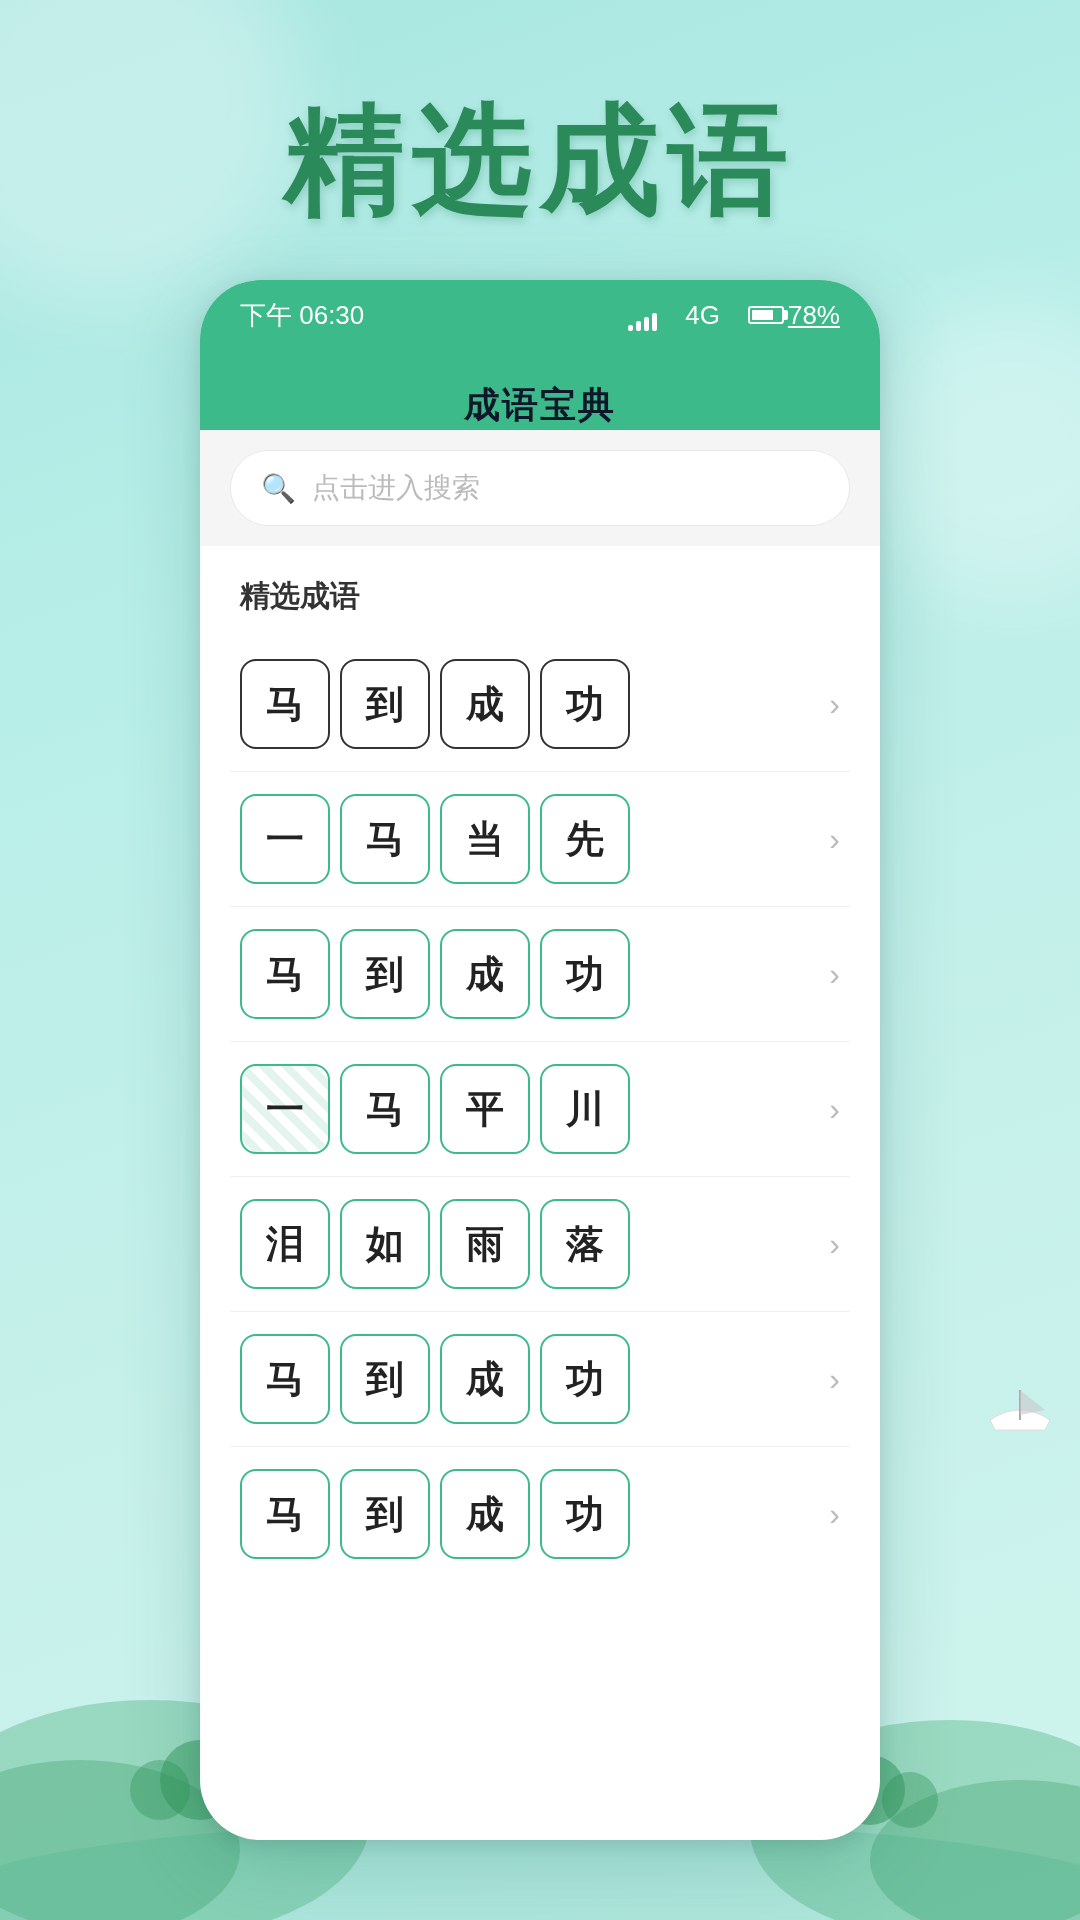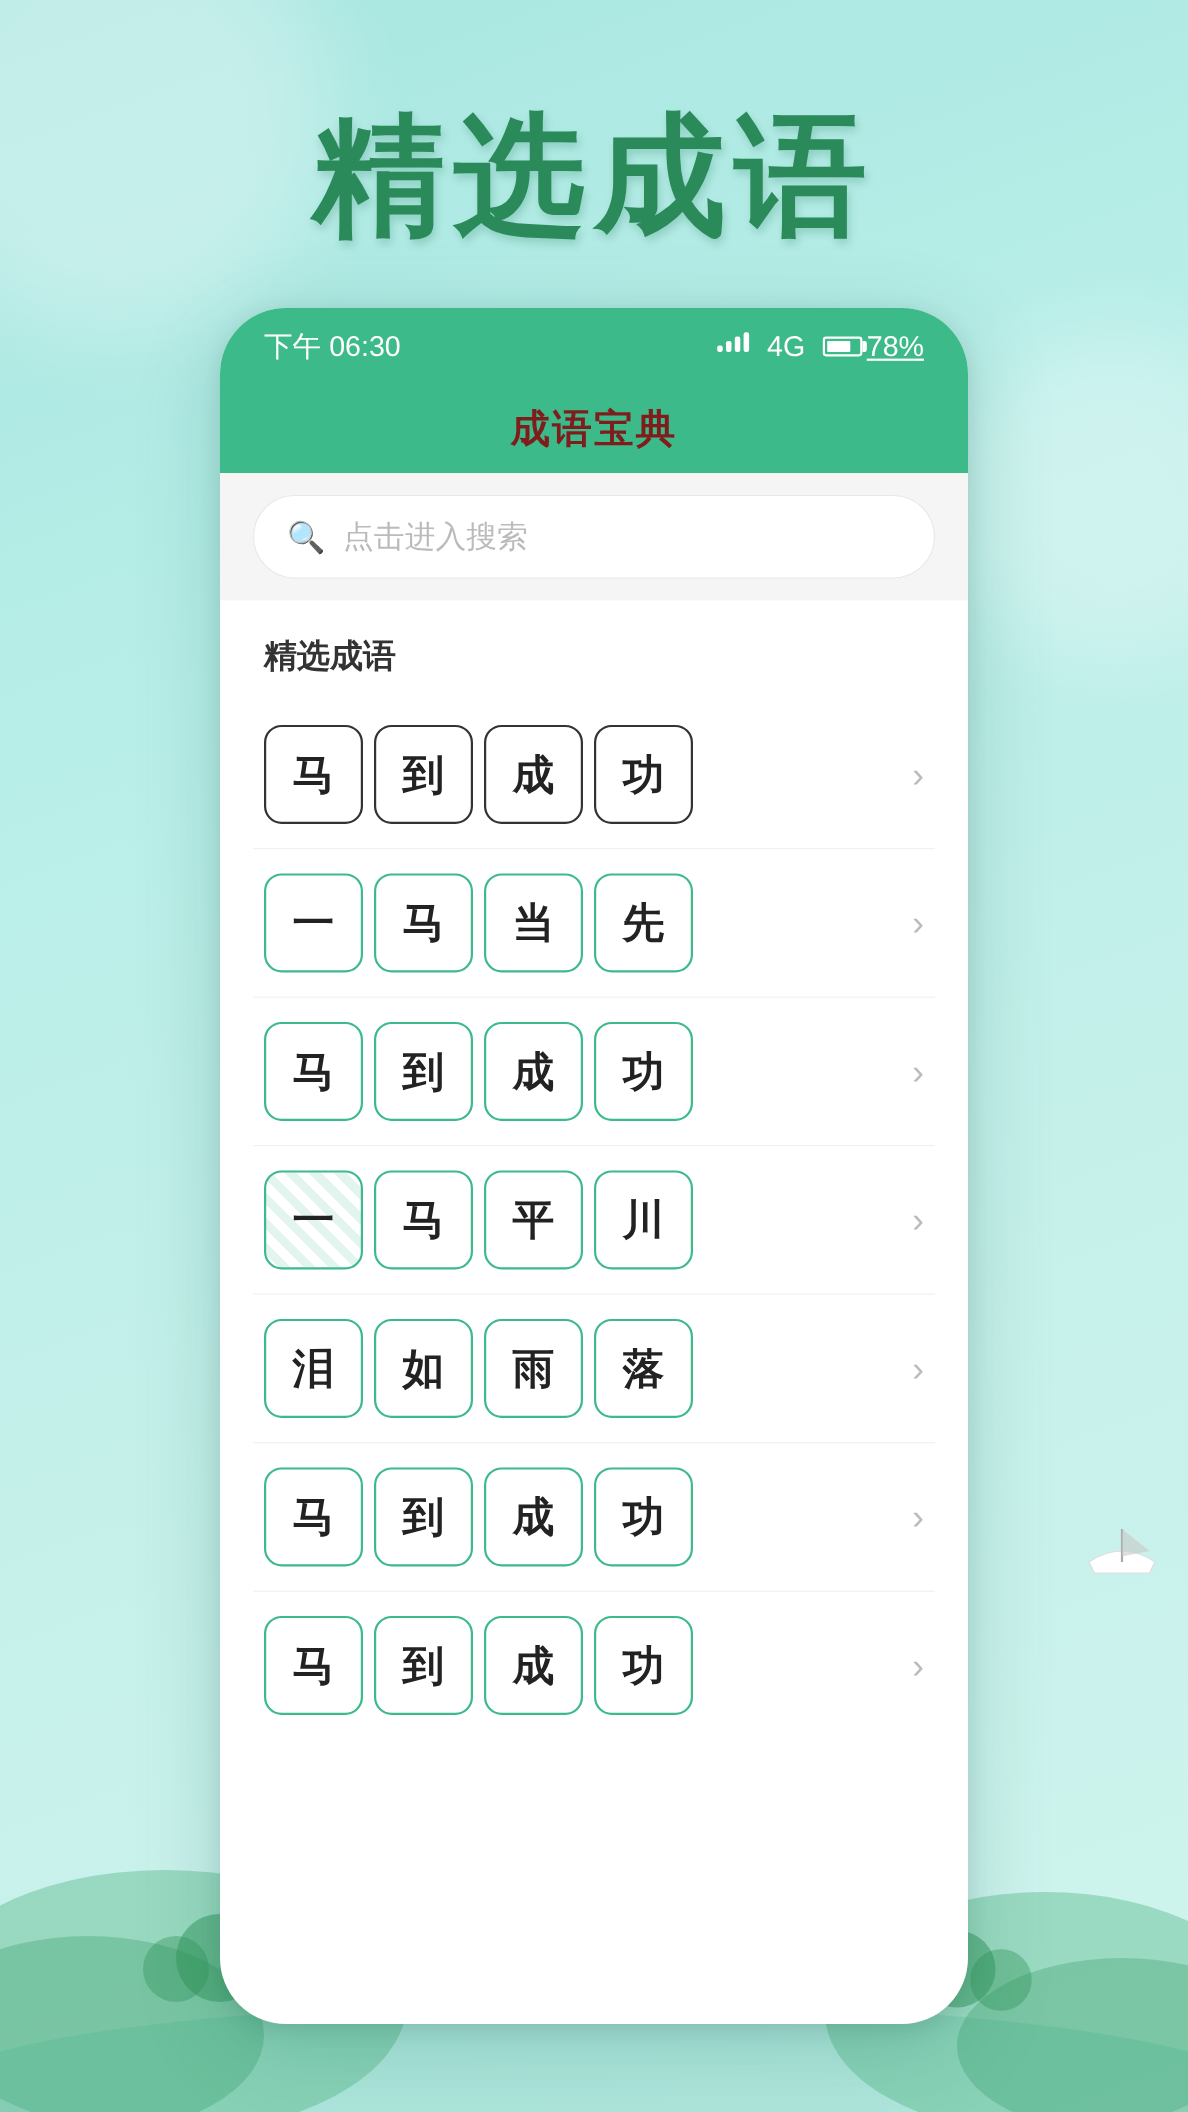--- a/index.html
+++ b/index.html
@@ -56,43 +56,43 @@
       height: 70px;
       display: flex;
       align-items: center;
       justify-content: space-between;
       padding: 12px 40px;
       color: white;
       font-size: 26px;
     }
     .status-right {
       display: flex;
-      align-items: flex-start;
-      gap: 16px;
+      align-items: flex-end;
+      gap: 28px;
     }
     .signal-bars {
       display: flex;
       align-items: flex-end;
       gap: 3px;
       height: 20px;
     }
     .signal-bar {
       width: 5px;
       background: white;
       border-radius: 2px;
     }
 
     
     .app-header {
       background: #3dba8a;
       height: 80px;
       display: flex;
-      align-items: center;
+      align-items: flex-end;
       justify-content: center;
-      color: #7f1d1d;
+      color: #0f172a;
       font-size: 36px;
       font-weight: 600;
       letter-spacing: 2px;
     }
 
     
     .search-container {
       background: #f5f5f5;
       padding: 20px 30px;
     }

